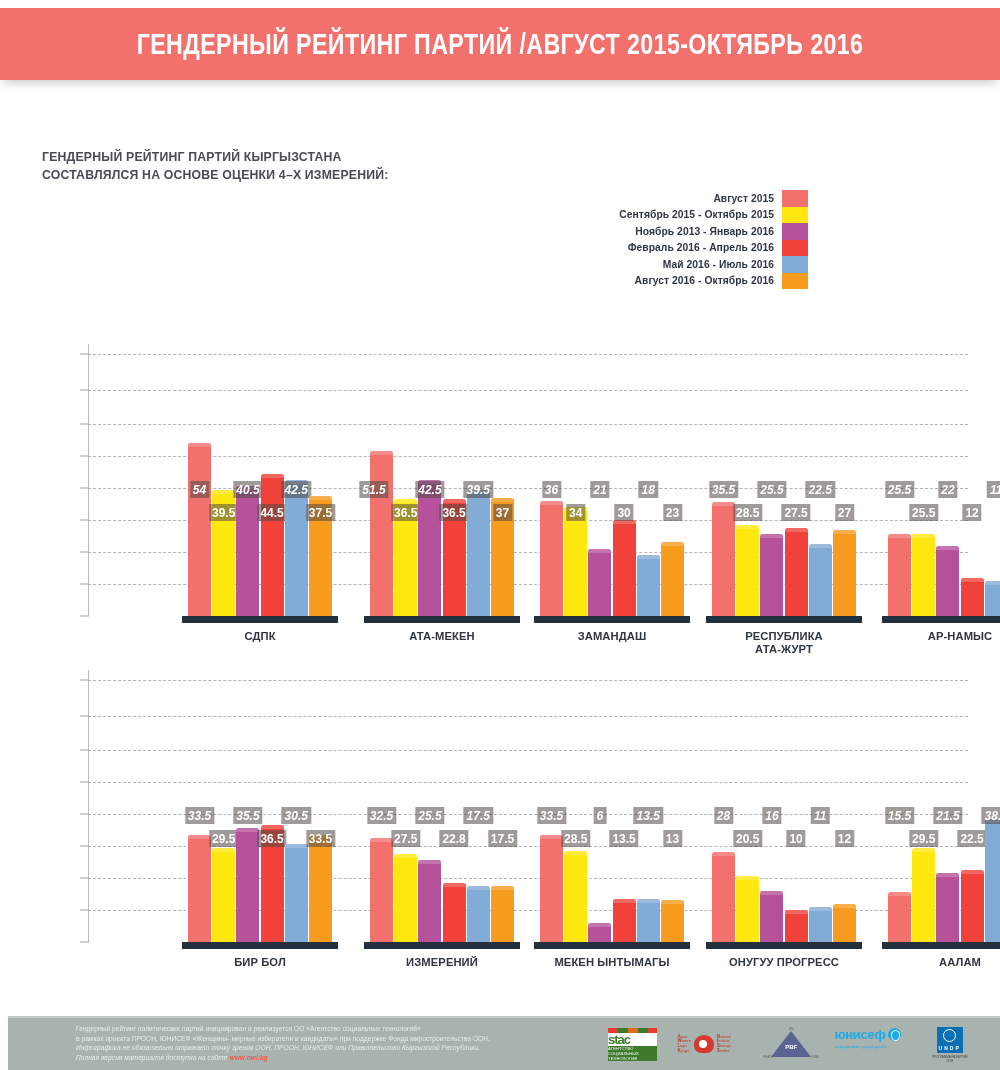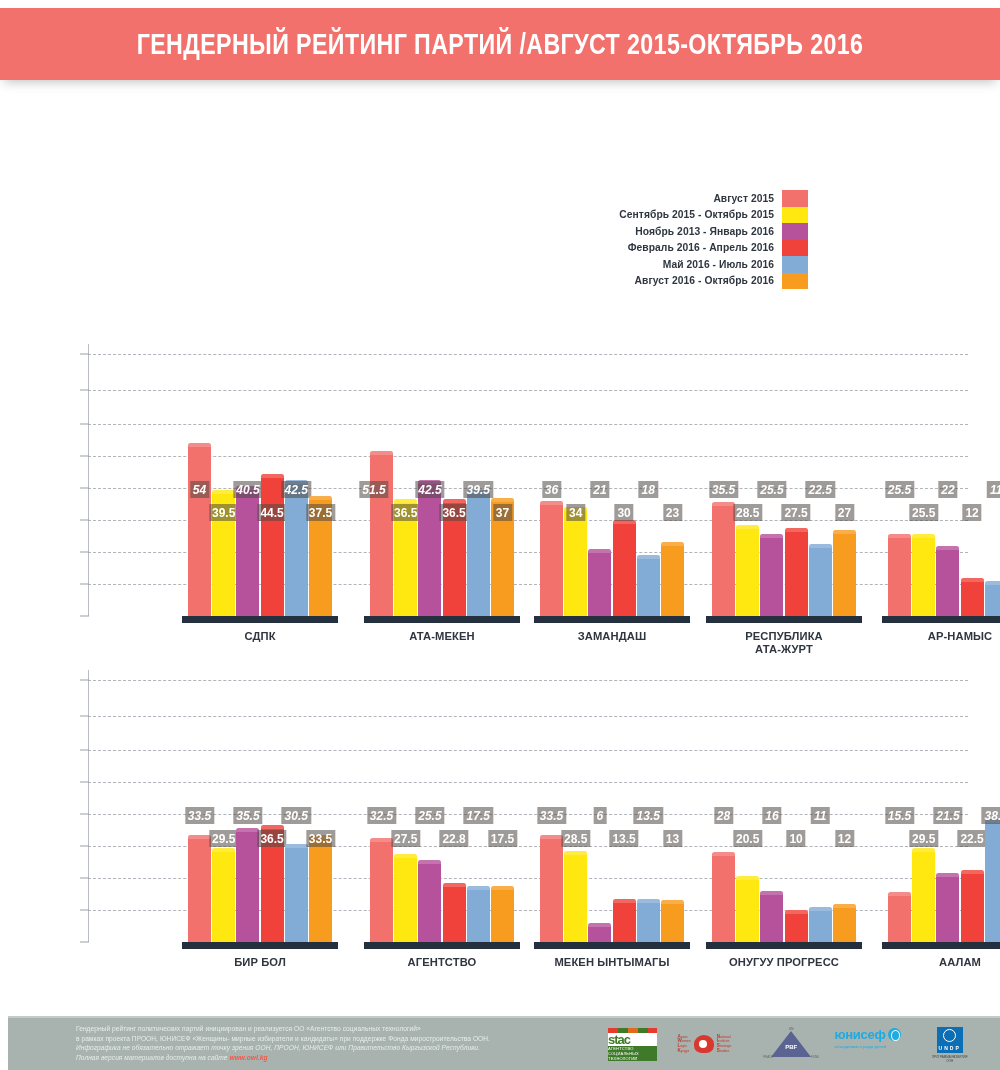--- a/index.html
+++ b/index.html
@@ -184,20 +184,24 @@
 </style>
 </head>
 <body>
 
 <div id="page">
 
   <div class="header-band">
     <div class="header-title">ГЕНДЕРНЫЙ РЕЙТИНГ ПАРТИЙ /август 2015-октябрь 2016</div>
   </div>
 
+  <div class="intro">
+    <div class="intro-line">ГЕНДЕРНЫЙ РЕЙТИНГ ПАРТИЙ КЫРГЫЗСТАНА</div>
+    <div class="intro-line">СОСТАВЛЯЛСЯ НА ОСНОВЕ ОЦЕНКИ 4–Х ИЗМЕРЕНИЙ:</div>
+  </div>
 
 
   <div class="legend" id="legend">
       <div class="legend-row">
         <div class="legend-label">Август 2015</div>
         <div class="legend-swatch" style="background: rgb(242, 113, 108);"></div>
       </div>
       <div class="legend-row">
         <div class="legend-label">Сентябрь 2015 - Октябрь 2015</div>
         <div class="legend-swatch" style="background: rgb(255, 232, 16);"></div>
@@ -436,21 +440,21 @@
           </div>
           <div class="vlabel row-lo" style="left: 84.1px;">22.8</div>
           <div class="bar" title="КЫРГЫЗСТАН — Май 2016 - Июль 2016: 17.5" style="left: 96.8px; height: 56px; background: rgb(130, 171, 214);">
             <div class="bar-cap"></div>
           </div>
           <div class="vlabel row-hi" style="left: 108.3px;">17.5</div>
           <div class="bar" title="КЫРГЫЗСТАН — Август 2016 - Октябрь 2016: 17.5" style="left: 121px; height: 56px; background: rgb(247, 156, 30);">
             <div class="bar-cap"></div>
           </div>
           <div class="vlabel row-lo" style="left: 132.5px;">17.5</div>
-          <div class="group-label">АГЕНТСТВО</div>
+          <div class="group-label">ИЗМЕРЕНИЙ</div>
         </div>
         <div class="group" style="left: 452px; width: 144px; height: 272px;">
           <div class="group-base" style="width: 156px; left: -6px;"></div>
           <div class="bar" title="МЕКЕН ЫНТЫМАГЫ — Август 2015: 33.5" style="left: 0px; height: 107.2px; background: rgb(242, 113, 108);">
             <div class="bar-cap"></div>
           </div>
           <div class="vlabel row-hi" style="left: 11.5px;">33.5</div>
           <div class="bar" title="МЕКЕН ЫНТЫМАГЫ — Сентябрь 2015 - Октябрь 2015: 28.5" style="left: 24.2px; height: 91.2px; background: rgb(255, 232, 16);">
             <div class="bar-cap"></div>
           </div>

